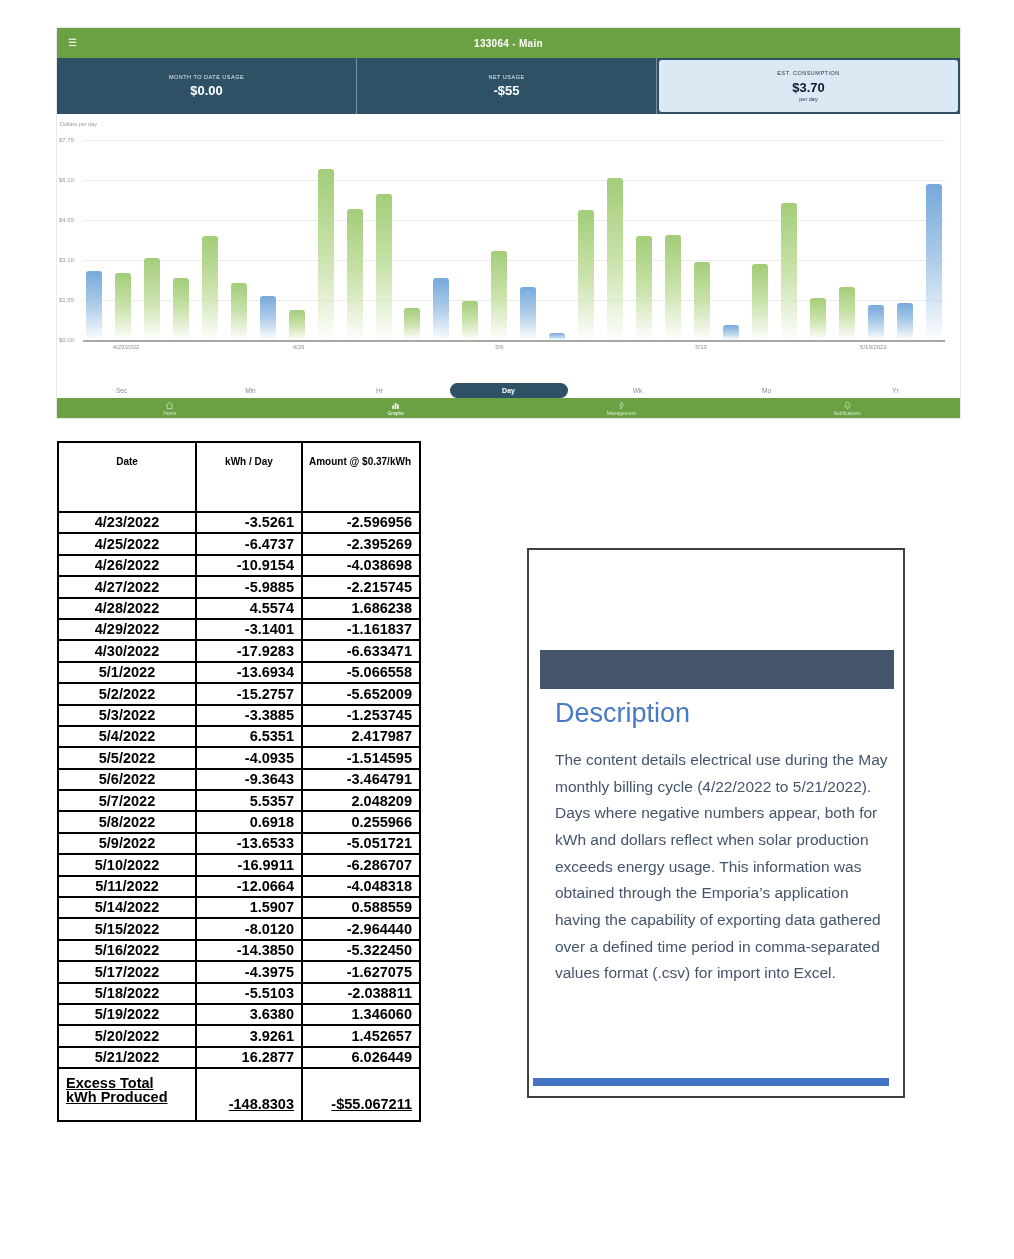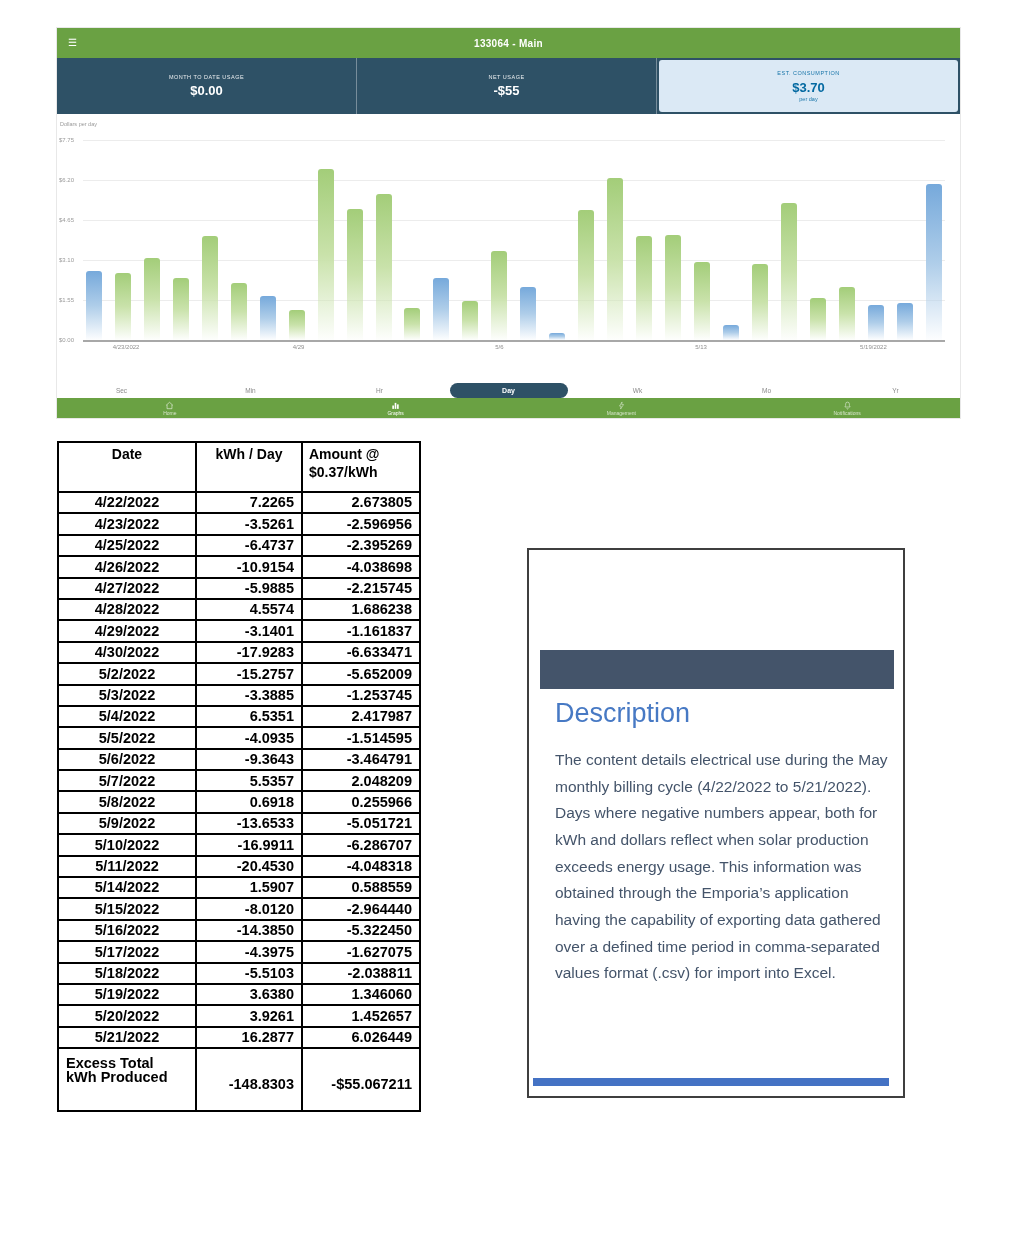--- a/index.html
+++ b/index.html
@@ -6,21 +6,21 @@
   .page{position:relative;width:1014px;height:1259px;background:#fff;font-family:"Liberation Sans",sans-serif;overflow:hidden;}
 
   
   .app{position:absolute;left:57px;top:28px;width:903px;height:390px;background:#fff;box-shadow:0 0 0 1px #e8e8e8;}
   .titlebar{height:30px;background:#6aa143;display:flex;align-items:center;justify-content:center;position:relative;}
   .menu-btn{position:absolute;left:11px;color:#fff;font-size:10px;line-height:1;cursor:pointer;}
   .app-title{color:#fff;font-size:10px;font-weight:bold;letter-spacing:.3px;}
   .stats{height:56px;background:#2e5166;display:flex;align-items:stretch;}
   .stat{flex:1;display:flex;flex-direction:column;align-items:center;justify-content:center;color:#fff;border-right:1px solid rgba(255,255,255,.35);}
   .stat:last-child{border-right:none;}
-  .stat.highlighted{background:#dbe9f5;color:#0369a1;margin:2px;border-radius:3px;border-right:none;}
+  .stat.highlighted{background:#dbe9f5;color:#0f172a;margin:2px;border-radius:3px;border-right:none;}
   .slabel{font-size:5.5px;letter-spacing:.5px;opacity:.9;text-transform:uppercase;text-align:center;max-width:130px;line-height:1.3;}
   .svalue{font-size:13px;font-weight:bold;margin-top:2px;}
   .ssub{font-size:5.5px;opacity:.9;margin-top:1px;}
 
   .chart{position:absolute;top:86px;left:0;right:0;height:264px;background:#fff;}
   .axis-title{position:absolute;left:3px;top:7px;font-size:5.5px;color:#9a9a9a;}
   .plot{position:absolute;left:26px;right:15px;top:26px;bottom:36px;border-bottom:2px solid #a8a8a8;}
   .gridline{position:absolute;left:0;right:0;height:1px;background:#ececec;}
   .ylabel{position:absolute;left:-24px;transform:translateY(-50%);font-size:6px;color:#9a9a9a;width:22px;}
   .bars{position:absolute;left:0;right:0;top:0;bottom:0;display:flex;align-items:flex-end;justify-content:space-between;padding:0 3px;}
@@ -37,28 +37,28 @@
   .navbar{position:absolute;top:370px;left:0;right:0;height:20px;background:#6aa143;display:flex;}
   .nav-item{flex:1;display:flex;flex-direction:column;align-items:center;justify-content:center;gap:1px;color:rgba(255,255,255,.72);cursor:pointer;}
   .nav-item.active{color:#fff;}
   .nicon{width:9px;height:9px;display:block;}
   .nicon svg{width:9px;height:9px;display:block;}
   .nlabel{font-size:5px;line-height:1;}
 
   
   .data-table{position:absolute;left:57px;top:441px;border-collapse:collapse;font-family:"Liberation Sans",sans-serif;font-weight:bold;color:#000;}
   .data-table th,.data-table td{border:2px solid #000;}
-  .data-table th{font-size:14px;vertical-align:top;padding:3px 6px;height:42px;line-height:1.25;}
+  .data-table th{font-size:10px;vertical-align:top;padding:13px 6px;height:42px;line-height:1.25;}
   .data-table th.h0{width:124px;text-align:center;}
   .data-table th.h1{width:92px;text-align:center;}
   .data-table th.h2{width:104px;text-align:left;}
   .data-table td{font-size:14.5px;padding:0 7px;height:19.4px;line-height:1;}
   .data-table td.date{text-align:center;}
   .data-table td.num{text-align:right;}
-  .data-table tfoot td{height:42px;vertical-align:bottom;padding-bottom:19px;}
+  .data-table tfoot td{height:42px;vertical-align:bottom;padding-bottom:9px;text-decoration:underline;}
   .flabel{font-size:14.5px;line-height:1.5;text-align:left;vertical-align:middle !important;}
 
   
   .desc{position:absolute;left:527px;top:548px;width:378px;height:550px;border:2px solid #3f3f3f;background:#fff;box-sizing:border-box;}
   .desc-bar{position:absolute;left:11px;width:354px;top:100px;height:39px;background:#44546a;}
   .desc-h{position:absolute;left:26px;top:148px;font-size:27px;color:#4779c4;font-weight:normal;}
   .desc-body{position:absolute;left:26px;top:197px;width:342px;font-size:15.5px;line-height:1.72;color:#44546a;}
   .desc-accent{position:absolute;left:4px;bottom:10px;width:356px;height:8px;background:#4472c4;}
 </style>
 </head>
@@ -189,25 +189,20 @@
   <table class="data-table">
     <thead>
         <tr id="theadRow">
           <th class="h0">Date</th>
           <th class="h1">kWh / Day</th>
           <th class="h2">Amount @ $0.37/kWh</th>
         </tr>
       </thead>
     <tbody id="tbody">
         <tr>
-          <td class="date">4/22/2022</td>
-          <td class="num">7.2265</td>
-          <td class="num">2.673805</td>
-        </tr>
-        <tr>
           <td class="date">4/23/2022</td>
           <td class="num">-3.5261</td>
           <td class="num">-2.596956</td>
         </tr>
         <tr>
           <td class="date">4/25/2022</td>
           <td class="num">-6.4737</td>
           <td class="num">-2.395269</td>
         </tr>
         <tr>
@@ -229,20 +224,25 @@
           <td class="date">4/29/2022</td>
           <td class="num">-3.1401</td>
           <td class="num">-1.161837</td>
         </tr>
         <tr>
           <td class="date">4/30/2022</td>
           <td class="num">-17.9283</td>
           <td class="num">-6.633471</td>
         </tr>
         <tr>
+          <td class="date">5/1/2022</td>
+          <td class="num">-13.6934</td>
+          <td class="num">-5.066558</td>
+        </tr>
+        <tr>
           <td class="date">5/2/2022</td>
           <td class="num">-15.2757</td>
           <td class="num">-5.652009</td>
         </tr>
         <tr>
           <td class="date">5/3/2022</td>
           <td class="num">-3.3885</td>
           <td class="num">-1.253745</td>
         </tr>
         <tr>
@@ -275,21 +275,21 @@
           <td class="num">-13.6533</td>
           <td class="num">-5.051721</td>
         </tr>
         <tr>
           <td class="date">5/10/2022</td>
           <td class="num">-16.9911</td>
           <td class="num">-6.286707</td>
         </tr>
         <tr>
           <td class="date">5/11/2022</td>
-          <td class="num">-20.4530</td>
+          <td class="num">-12.0664</td>
           <td class="num">-4.048318</td>
         </tr>
         <tr>
           <td class="date">5/14/2022</td>
           <td class="num">1.5907</td>
           <td class="num">0.588559</td>
         </tr>
         <tr>
           <td class="date">5/15/2022</td>
           <td class="num">-8.0120</td>

